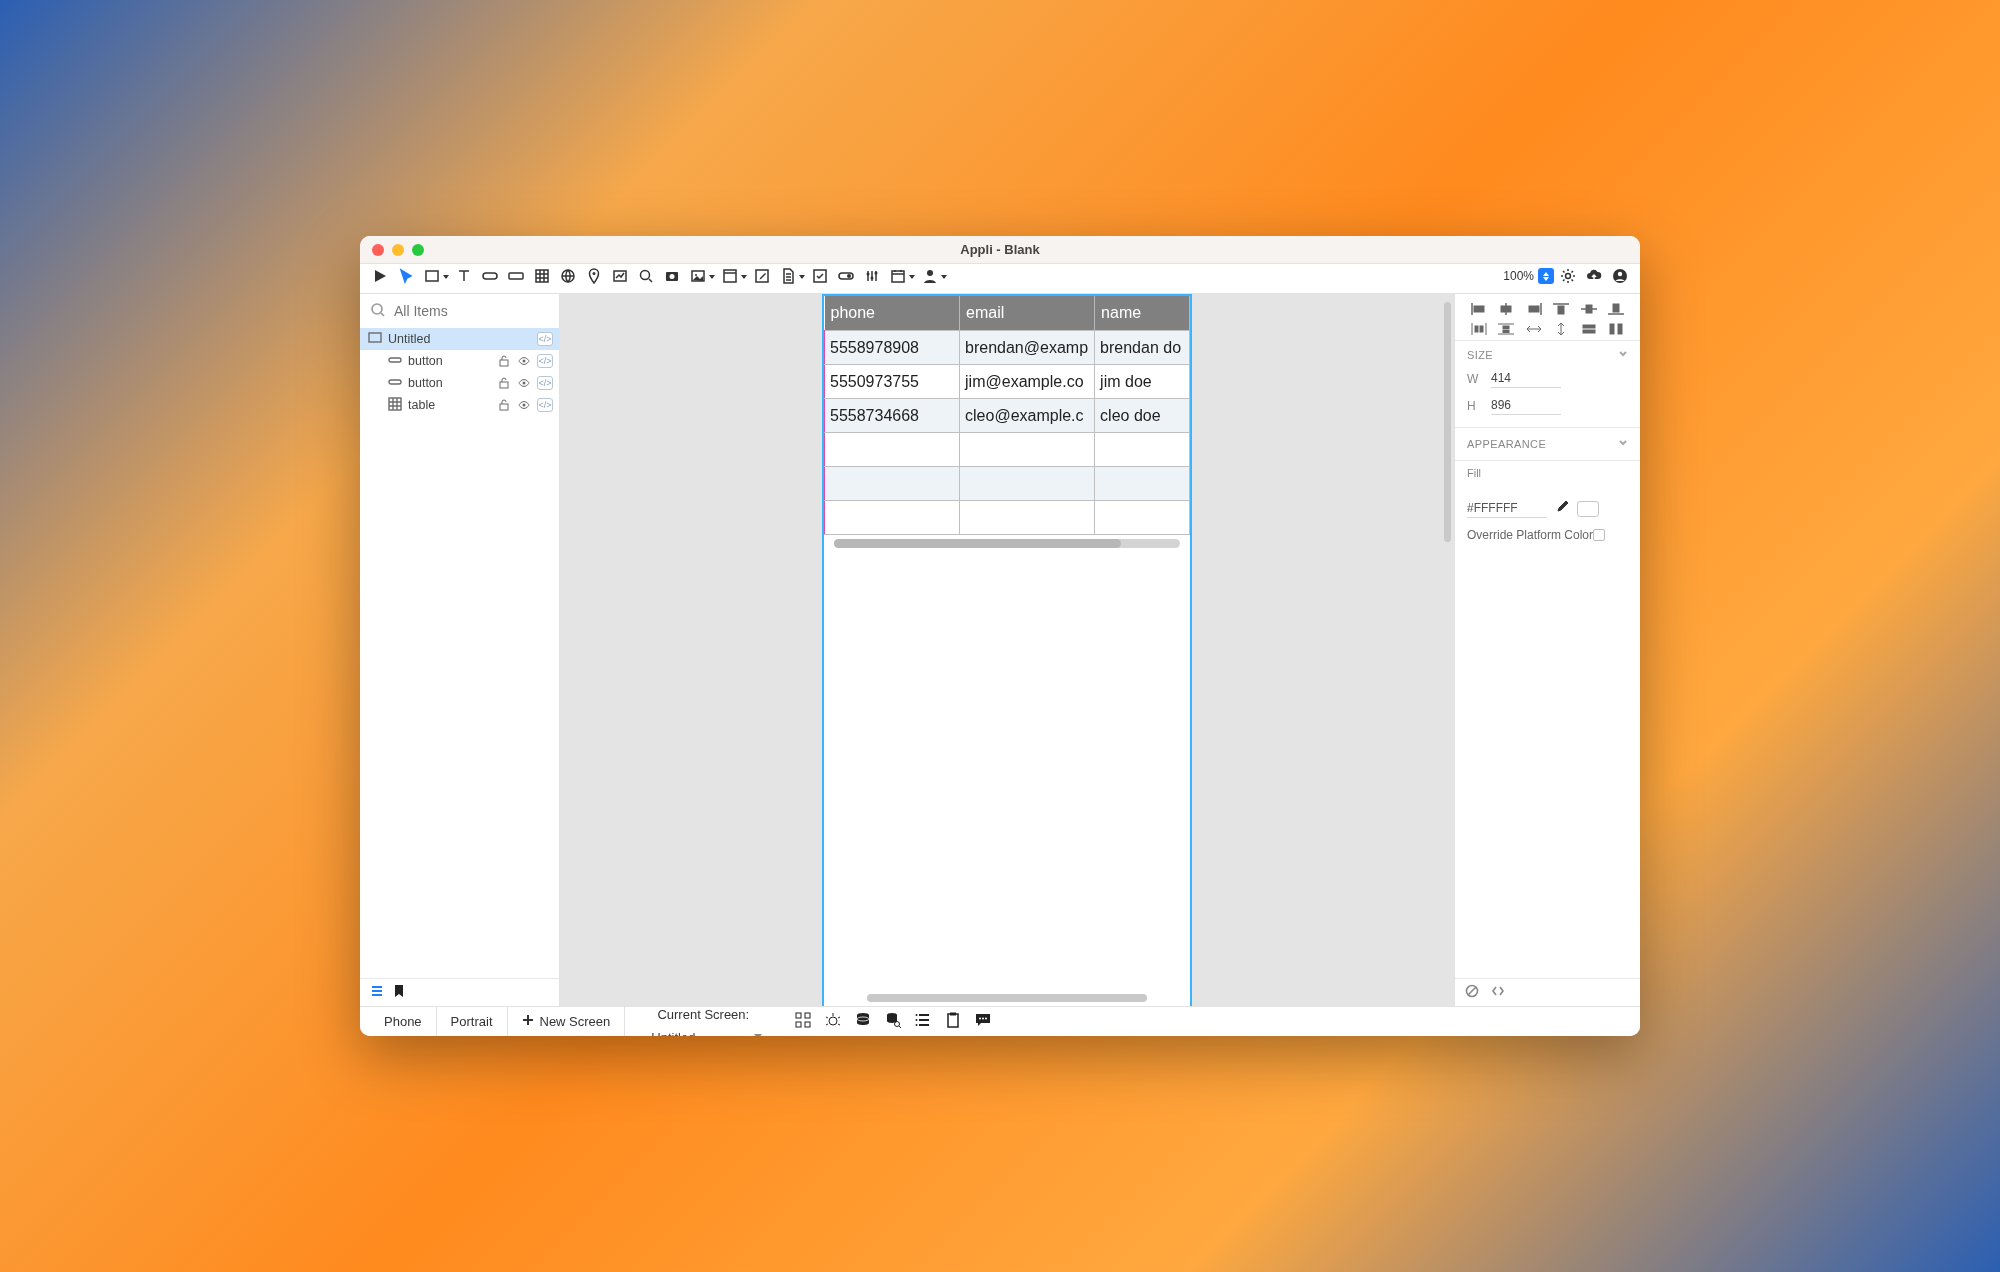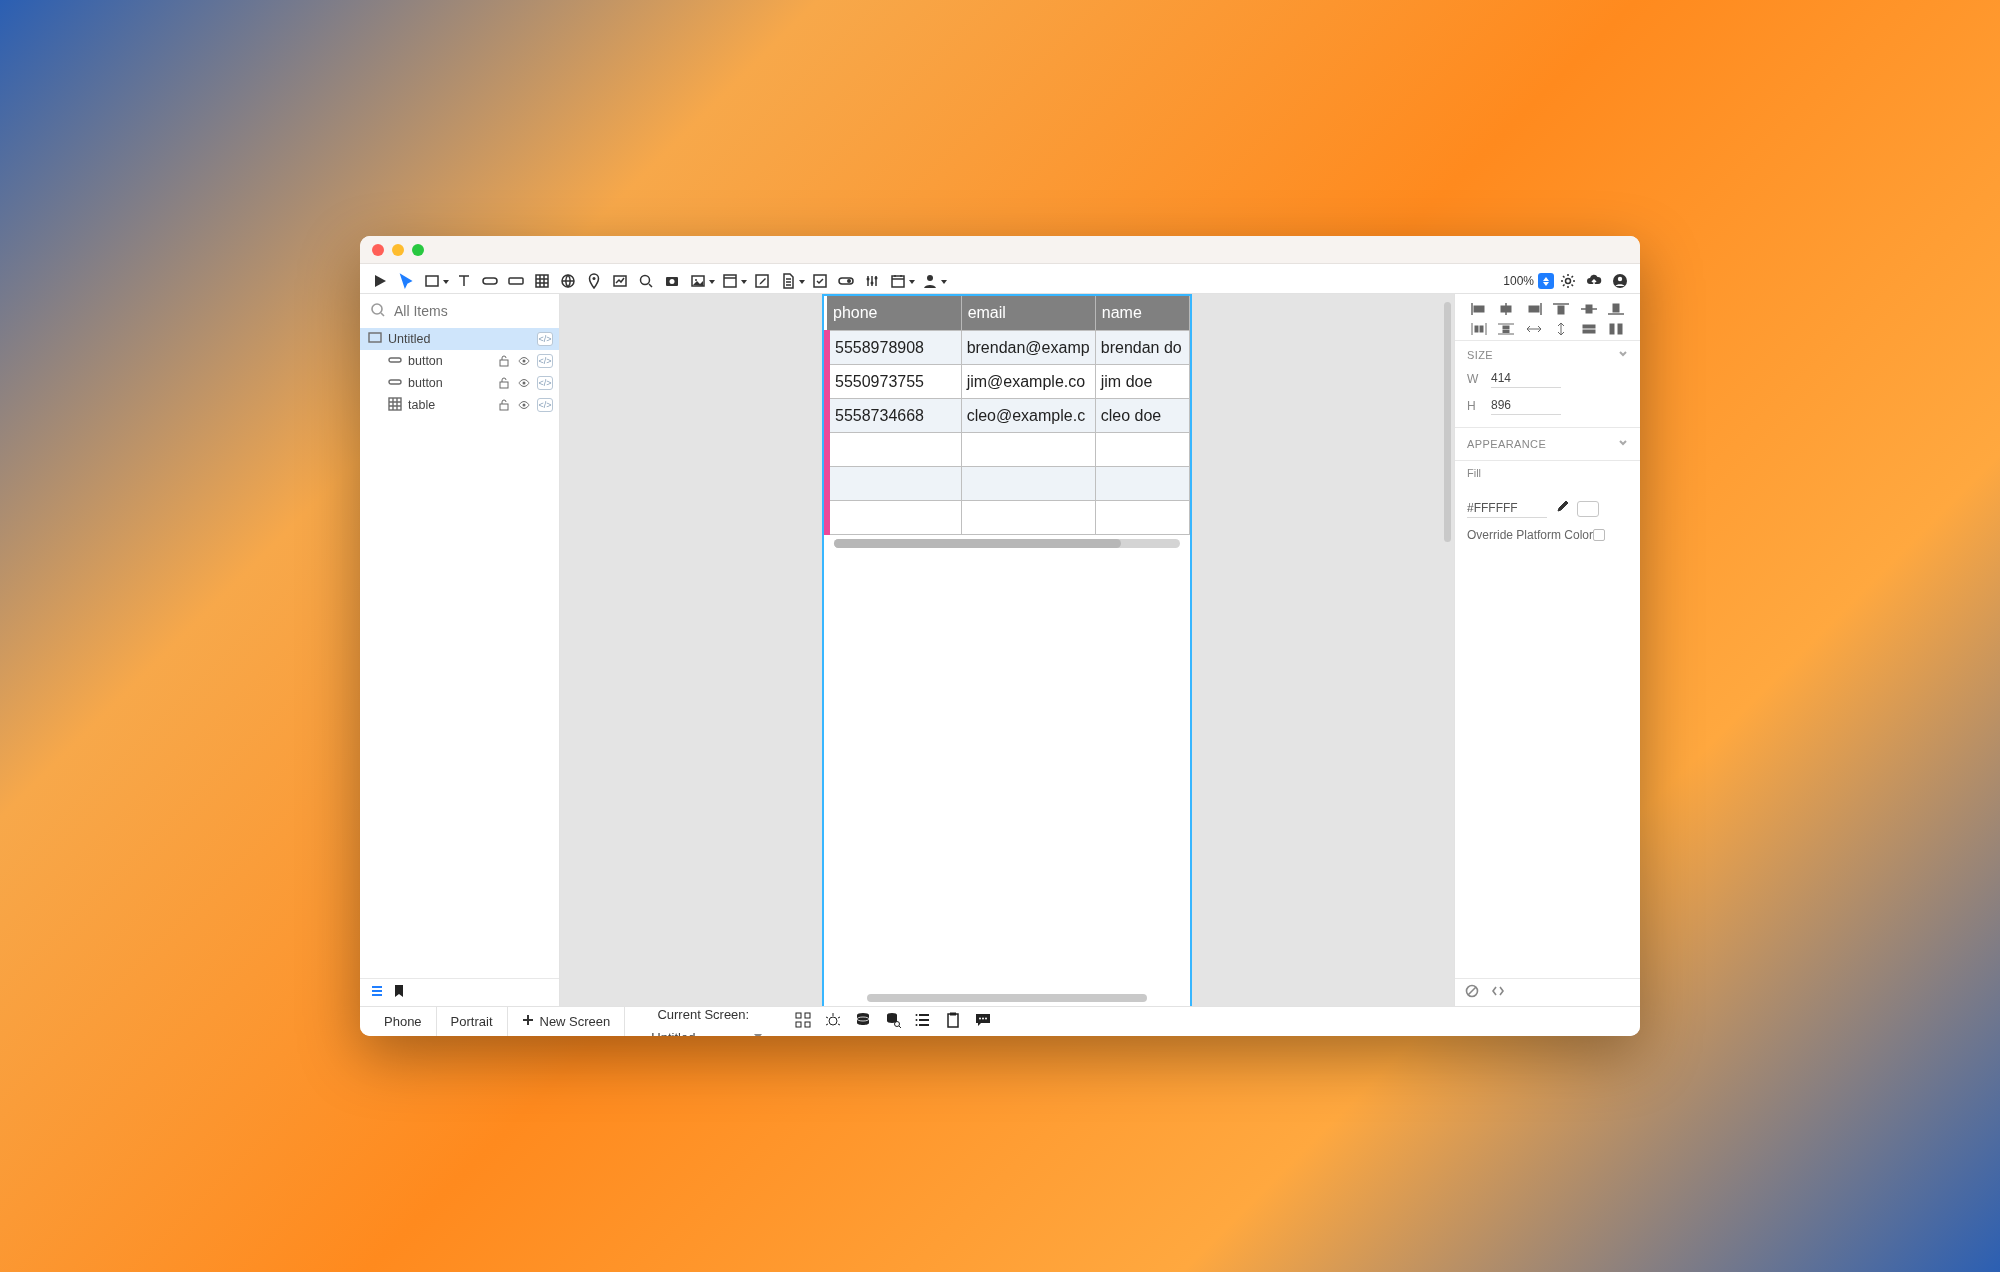--- a/index.html
+++ b/index.html
@@ -28,21 +28,21 @@
   .traffic { display: flex; gap: 8px; margin-left: 12px; }
   .dot { width: 12px; height: 12px; border-radius: 50%; }
   .dot.red { background: #ff5f57; }
   .dot.yellow { background: #febc2e; }
   .dot.green { background: #28c840; }
   .title { position: absolute; left: 0; right: 0; text-align: center; font-size: 13px; color: #444; font-weight: 600; pointer-events: none;}
   
   .toolbar {
     height: 30px; background: #ffffff;
     border-bottom: 1px solid #e2e2e2;
-    display: flex; align-items: flex-end; padding: 0 8px;
+    display: flex; align-items: flex-start; padding: 0 8px;
   }
   .toolbar .tb-left, .toolbar .tb-right { display: flex; align-items: center; gap: 2px; }
   .toolbar .spacer { flex: 1; }
   .tb-btn {
     width: 24px; height: 24px;
     display: inline-flex; align-items: center; justify-content: center;
     border-radius: 4px; color: #333;
   }
   .tb-btn.active { color: #1f7eff; }
   .tb-btn svg { width: 16px; height: 16px; stroke: currentColor; fill: none; stroke-width: 1.5; }
@@ -114,21 +114,21 @@
   .device .dtable th {
     background: #808080; color: #fff; text-align: left;
     font-weight: 400; font-size: 16px; padding: 8px 6px;
     border-right: 1px solid #b8b8b8;
   }
   .device .dtable td {
     border: 1px solid #bfbfbf; border-left: none;
     padding: 6px 5px; font-size: 16px; color: #222;
     height: 34px; white-space: nowrap; overflow: hidden;
   }
-  .device .dtable tr td:first-child { border-left: 6px solid #ec4899; margin-left: 36px; }
+  .device .dtable tr td:first-child { border-left: 1px solid #ec4899; margin-left: 36px; }
   .device .dtable tr.alt td { background: #eef3f8; }
   .device .hscroll {
     height: 9px; margin: 4px 10px 0 10px; border-radius: 5px;
     background: #d4d4d4; position: relative;
   }
   .device .hscroll .thumb { position:absolute; left:0; top:0; height:100%; width:83%; background:#b7b7b7; border-radius:5px; }
   .canvas-scroll {
     position: absolute; bottom: 4px; left: 50%; transform: translateX(-50%);
     width: 280px; height: 8px; background: #c9c9c9; border-radius: 5px;
   }
@@ -189,20 +189,21 @@
 <body>
 
 <div class="window">
 
   <div class="titlebar">
     <div class="traffic">
       <div class="dot red"></div>
       <div class="dot yellow"></div>
       <div class="dot green"></div>
     </div>
+    <div class="title">Appli - Blank</div>
   </div>
 
   <div class="toolbar">
     <div class="tb-left">
       <span class="tb-btn play">
           <svg viewBox="0 0 16 16">
             <path d="M3 2l11 6-11 6z"></path>
           </svg>
         </span>
       <span class="tb-btn active">

